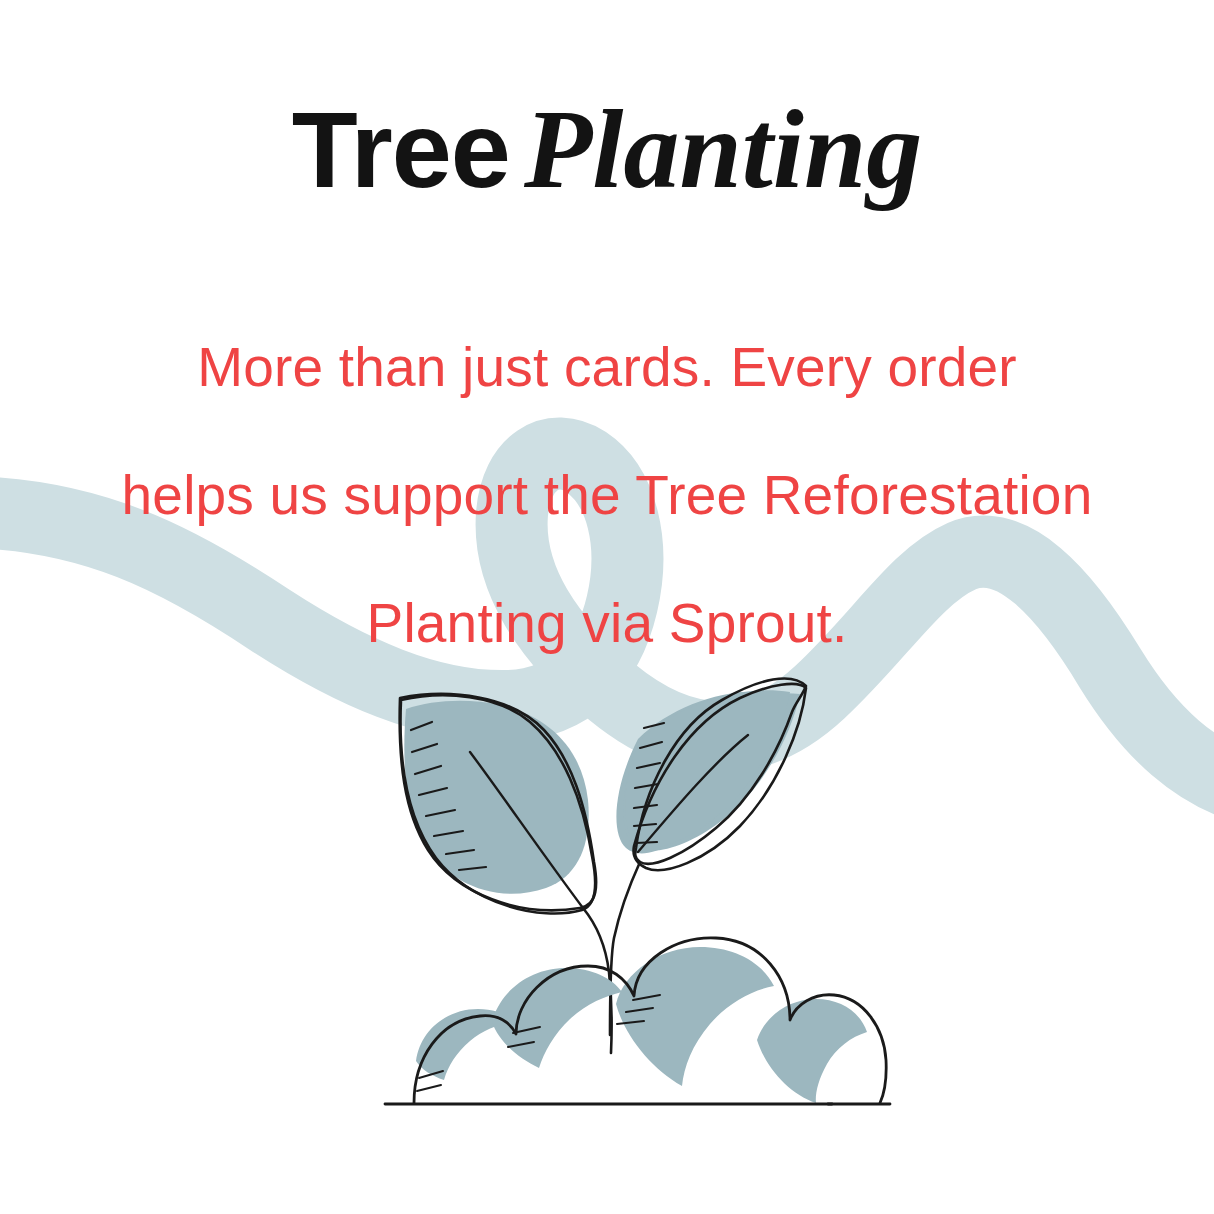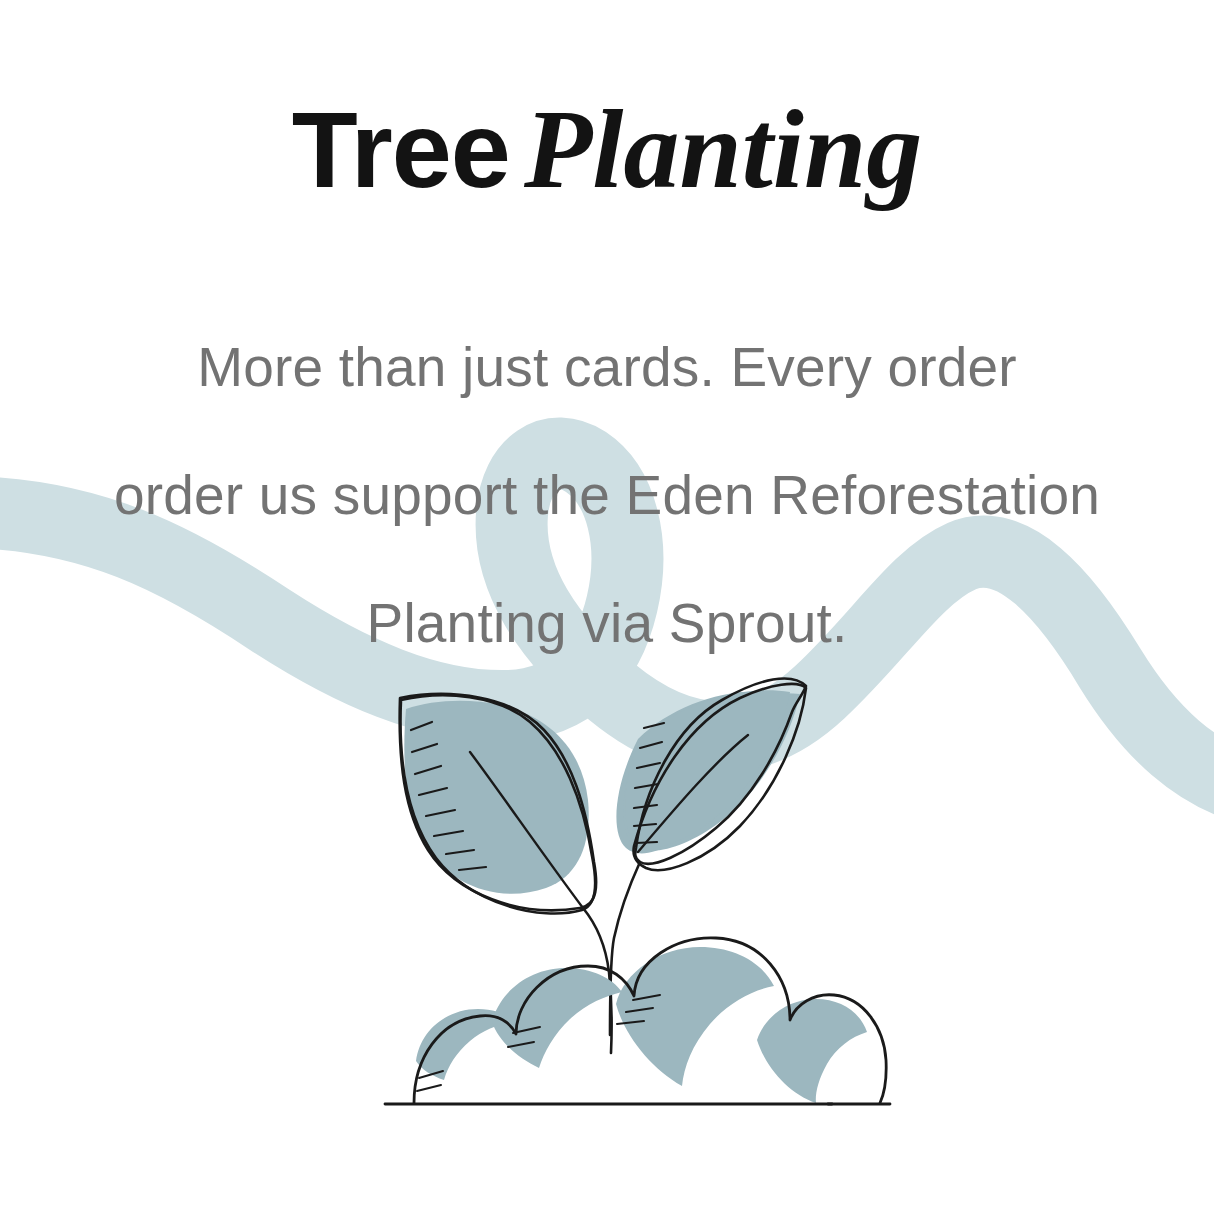--- a/index.html
+++ b/index.html
@@ -270,20 +270,20 @@
       <line x1="828" y1="1104" x2="890" y2="1104" stroke="#1a1a1a" stroke-width="2.8" stroke-linecap="round"></line>
     </g>
   </svg>
 
   <div id="text-layer">
 
     <h1 id="page-title" style="color: rgb(19, 19, 19);">
       <span class="t-bold">Tree</span><span class="t-italic">Planting</span>
     </h1>
 
-    <p id="subtitle" style="color: #737373;">
+    <p id="subtitle" style="color: #ef4444;">
       <span class="sub-line">More than just cards. Every order</span>
-      <span class="sub-line">order us support the Eden Reforestation</span>
+      <span class="sub-line">helps us support the Tree Reforestation</span>
       <span class="sub-line">Planting via Sprout.</span>
     </p>
 
   </div>
 </div>
 
 </body></html>

